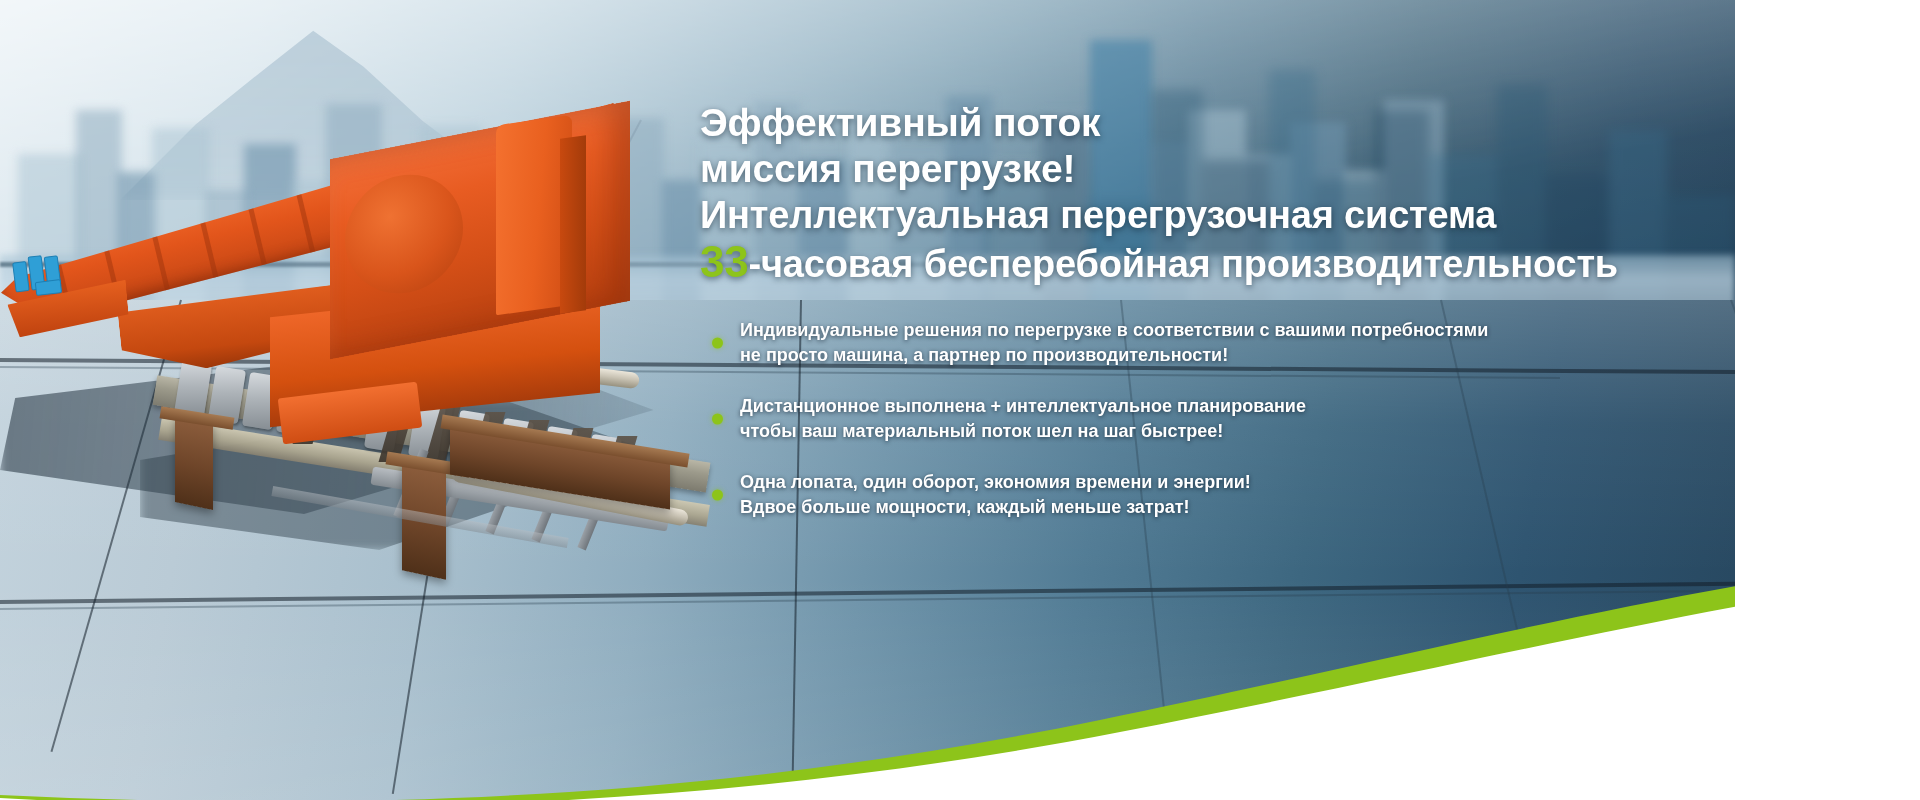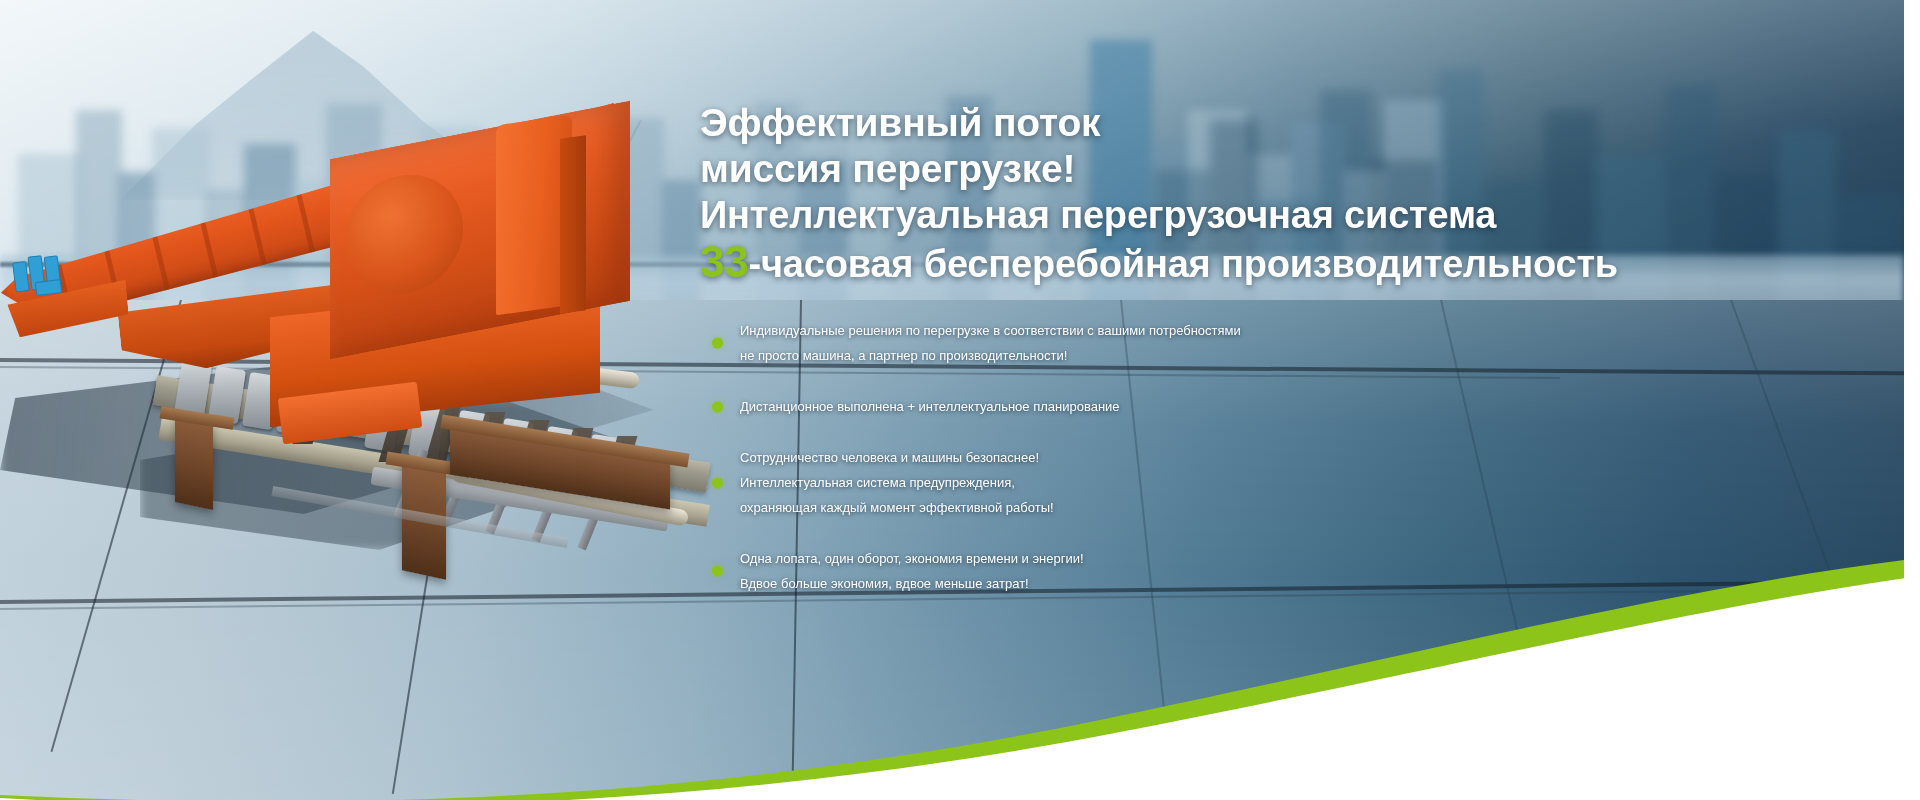--- a/index.html
+++ b/index.html
@@ -1,20 +1,20 @@
 <!DOCTYPE html>
 <html><head>
 <meta charset="utf-8">
 <style>
   * { margin:0; padding:0; box-sizing:border-box; }
   html,body { width:1920px; height:800px; overflow:hidden; background:#fff; }
   body { font-family:"Liberation Sans", sans-serif; }
 
   #banner {
-    position:relative; width:1904px; height:800px; overflow:hidden; background:#701a75;
+    position:relative; width:1735px; height:800px; overflow:hidden; background:#701a75;
   }
 
   
   .photo {
     position:absolute; inset:0;
     
     background:
       linear-gradient(100deg,
         #cfdde6 0%,
         #bcd0dc 14%,
@@ -208,21 +208,21 @@
   .num24 { color:#8dc41a; font-size:44px; font-weight:bold; }
 
   .bullets { margin-top:30px; }
   .bullet { position:relative; padding-left:40px; margin-bottom:26px; }
   .dot {
     position:absolute; left:12px; top:50%; transform:translateY(-50%);
     width:11px; height:11px; border-radius:50%; background:#8dc41a;
     box-shadow:0 0 5px rgba(141,196,26,.55);
   }
   .bline {
-    color:#ffffff; font-weight:normal; font-size:13px; line-height:25px;
+    color:#ffffff; font-weight:bold; font-size:18px; line-height:25px;
     text-shadow:0 1px 4px rgba(8,22,36,.7);
     white-space:nowrap;
   }
 </style>
 </head>
 <body>
 
 <div id="banner">
 
   <div class="photo">
@@ -388,31 +388,26 @@
 
       <div class="bullet">
         <span class="dot"></span>
         <div class="bline">Индивидуальные решения по перегрузке в соответствии с вашими потребностями</div>
         <div class="bline">не просто машина, а партнер по производительности!</div>
       </div>
 
       <div class="bullet">
         <span class="dot"></span>
         <div class="bline">Дистанционное выполнена + интеллектуальное планирование</div>
+        <div class="bline">чтобы ваш материальный поток шел на шаг быстрее!</div>
       </div>
 
-      <div class="bullet">
-        <span class="dot"></span>
-        <div class="bline">Сотрудничество человека и машины безопаснее!</div>
-        <div class="bline">Интеллектуальная система предупреждения,</div>
-        <div class="bline">охраняющая каждый момент эффективной работы!</div>
-      </div>
 
       <div class="bullet">
         <span class="dot"></span>
         <div class="bline">Одна лопата, один оборот, экономия времени и энергии!</div>
-        <div class="bline">Вдвое больше экономия, вдвое меньше затрат!</div>
+        <div class="bline">Вдвое больше мощности, каждый меньше затрат!</div>
       </div>
 
     </div>
   </div>
 
 </div>
 
 </body></html>

